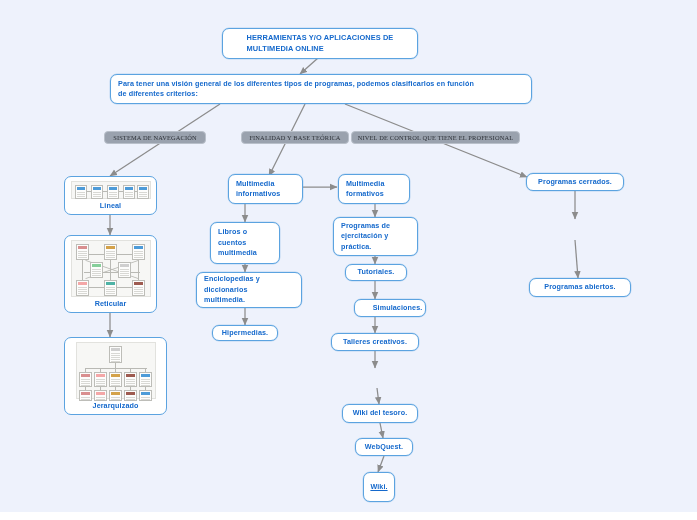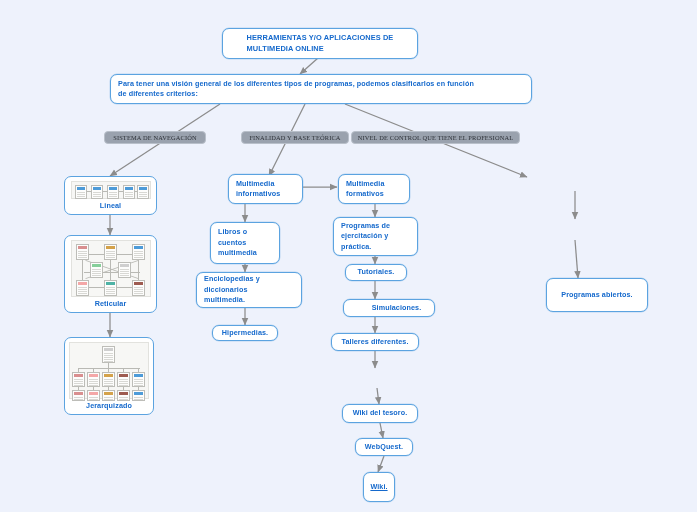--- a/index.html
+++ b/index.html
@@ -266,21 +266,21 @@
           <i style="top:6px"></i>
           <i style="top:8px"></i>
           <i style="top:10px"></i>
           <i style="top:12px"></i>
           <i style="top:14px"></i>
         </div>
     </div>
     <div class="cap">Reticular</div>
   </div>
 
-  <div class="thumb" style="left:64px;top:337px;width:90px;height:78px;">
+  <div class="thumb" style="left:64px;top:337px;width:103px;height:78px;">
     <div class="plate" style="width:78px;height:58px;">
       <div class="lnk" style="left:38px;top:20px;width:1px;height:6px;"></div>
       <div class="lnk" style="left:8px;top:25px;width:62px;height:1px;"></div>
       <div class="lnk" style="left:8px;top:25px;width:1px;height:5px;"></div>
       <div class="lnk" style="left:23px;top:25px;width:1px;height:5px;"></div>
       <div class="lnk" style="left:38px;top:25px;width:1px;height:5px;"></div>
       <div class="lnk" style="left:53px;top:25px;width:1px;height:5px;"></div>
       <div class="lnk" style="left:68px;top:25px;width:1px;height:5px;"></div>
       <div class="lnk" style="left:8px;top:44px;width:1px;height:4px;"></div>
       <div class="lnk" style="left:23px;top:44px;width:1px;height:4px;"></div>
@@ -398,40 +398,43 @@
       <span>Programas de</span>
       <span>ejercitación y</span>
       <span>práctica.</span>
     </span>
   </div>
 
   <div class="node center" style="left:345px;top:264px;width:62px;height:17px;">
     <span>Tutoriales.</span>
   </div>
 
-  <div class="node center" style="left:343px;top:299px;width:92px;height:18px;padding-left:22px;">
+  <div class="node center" style="left:354px;top:299px;width:72px;height:18px;padding-left:22px;">
     <span>Simulaciones.</span>
   </div>
 
   <div class="node center" style="left:331px;top:333px;width:88px;height:18px;">
-    <span>Talleres diferentes.</span>
+    <span>Talleres creativos.</span>
   </div>
 
 
   <div class="node center" style="left:342px;top:404px;width:76px;height:19px;">
     <span>Wiki del tesoro.</span>
   </div>
 
   <div class="node center" style="left:355px;top:438px;width:58px;height:18px;">
     <span>WebQuest.</span>
   </div>
 
   <div class="node center" style="left:363px;top:472px;width:32px;height:30px;text-decoration:underline;">
     <span>Wiki.</span>
   </div>
 
-
-
-  <div class="node center" style="left:546px;top:278px;width:102px;height:34px;">
+  <div class="node center" style="left:526px;top:173px;width:98px;height:18px;">
+    <span>Programas cerrados.</span>
+  </div>
+
+
+  <div class="node center" style="left:529px;top:278px;width:102px;height:19px;">
     <span>Programas abiertos.</span>
   </div>
 
 </div>
 
 </body></html>

